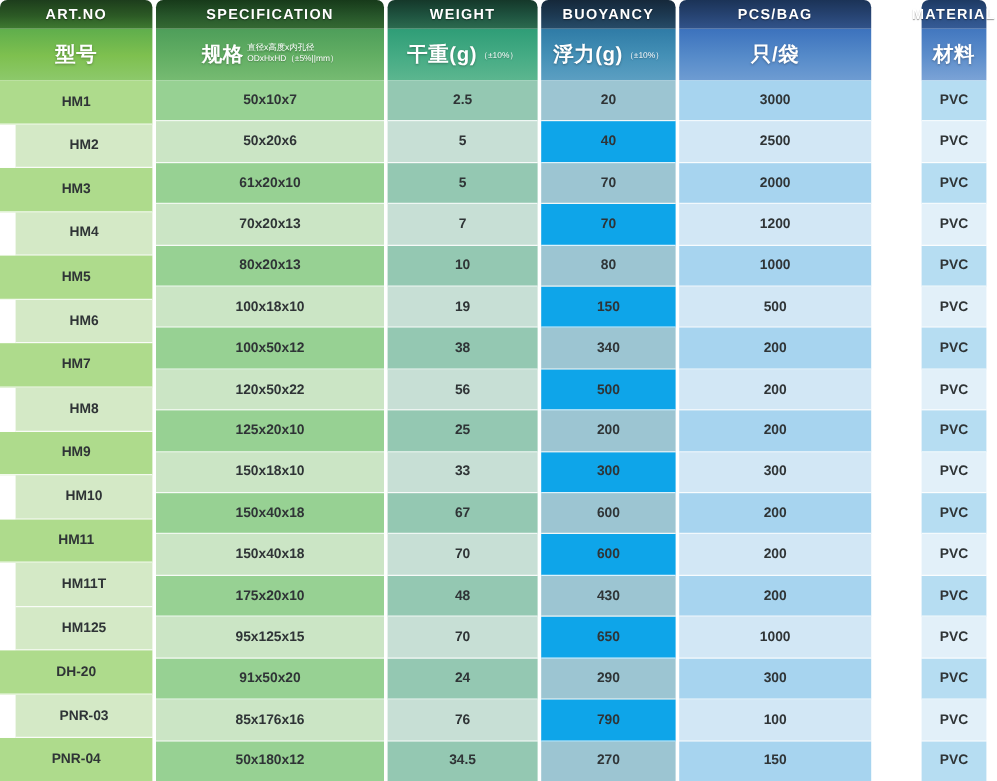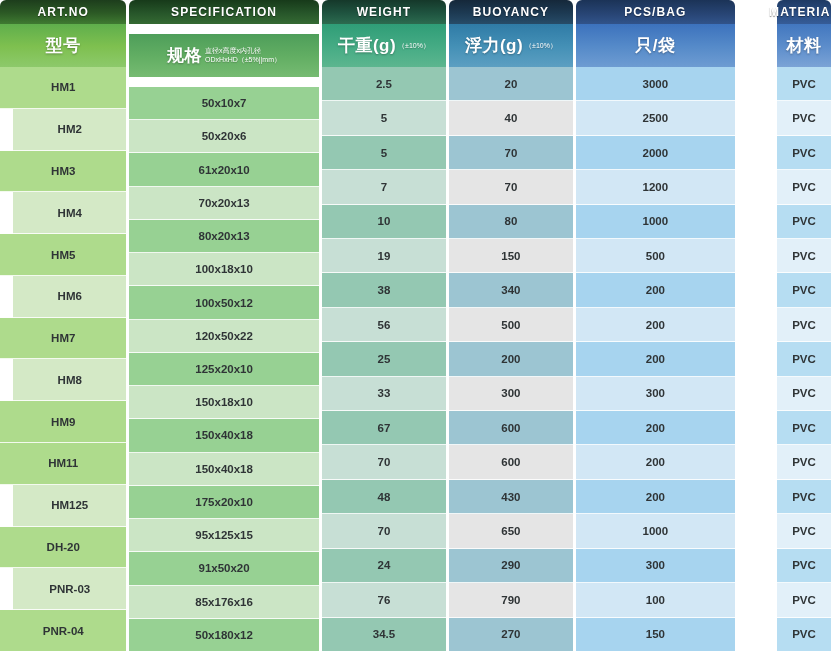--- a/index.html
+++ b/index.html
@@ -121,21 +121,21 @@
   .c1 .cell.odd  { background: #aedb8c; }
   .c1 .cell.even { background: #d4e9c6; margin-left: 13px; }
 
   .c2 .cell.odd  { background: #97d193; }
   .c2 .cell.even { background: #cbe5c5; }
 
   .c3 .cell.odd  { background: #94c8b2; }
   .c3 .cell.even { background: #c7dfd5; }
 
   .c4 .cell.odd  { background: #9cc5d2; }
-  .c4 .cell.even { background: #e5e5e5; }
+  .c4 .cell.even { background: #0ea5e9; }
 
   .c5 .cell.odd  { background: #a7d4ef; }
   .c5 .cell.even { background: #d2e7f5; }
 
   .c6 .cell.odd  { background: #b6ddf2; }
   .c6 .cell.even { background: #e2f0f9; }
 </style>
 </head>
 <body>
 
@@ -148,28 +148,30 @@
       <div class="cells">
         <div class="cell odd">HM1</div>
         <div class="cell even">HM2</div>
         <div class="cell odd">HM3</div>
         <div class="cell even">HM4</div>
         <div class="cell odd">HM5</div>
         <div class="cell even">HM6</div>
         <div class="cell odd">HM7</div>
         <div class="cell even">HM8</div>
         <div class="cell odd">HM9</div>
+        <div class="cell even">HM10</div>
         <div class="cell odd">HM11</div>
+        <div class="cell even">HM11T</div>
         <div class="cell even">HM125</div>
         <div class="cell odd">DH-20</div>
         <div class="cell even">PNR-03</div>
         <div class="cell odd">PNR-04</div>
       </div>
     </div>
-    <div class="col c2" style="width: 190px; gap: 10px;">
+    <div class="col c2" style="width: 190px;">
       <div class="head-en">SPECIFICATION</div>
       <div class="head-cn">
         <span class="cn-main">规格</span>
         <span class="cn-sub">
           <div>直径x高度x内孔径</div>
           <div>ODxHxHD（±5%||mm）</div>
         </span>
       </div>
       <div class="cells">
         <div class="cell odd">50x10x7</div>
@@ -210,21 +212,21 @@
         <div class="cell even">33</div>
         <div class="cell odd">67</div>
         <div class="cell even">70</div>
         <div class="cell odd">48</div>
         <div class="cell even">70</div>
         <div class="cell odd">24</div>
         <div class="cell even">76</div>
         <div class="cell odd">34.5</div>
       </div>
     </div>
-    <div class="col c4" style="width: 124px;">
+    <div class="col c4" style="width: 112px;">
       <div class="head-en">BUOYANCY</div>
       <div class="head-cn">
         <span class="cn-main">浮力(g)</span>
         <span class="cn-tol">（±10%）</span>
       </div>
       <div class="cells">
         <div class="cell odd">20</div>
         <div class="cell even">40</div>
         <div class="cell odd">70</div>
         <div class="cell even">70</div>

